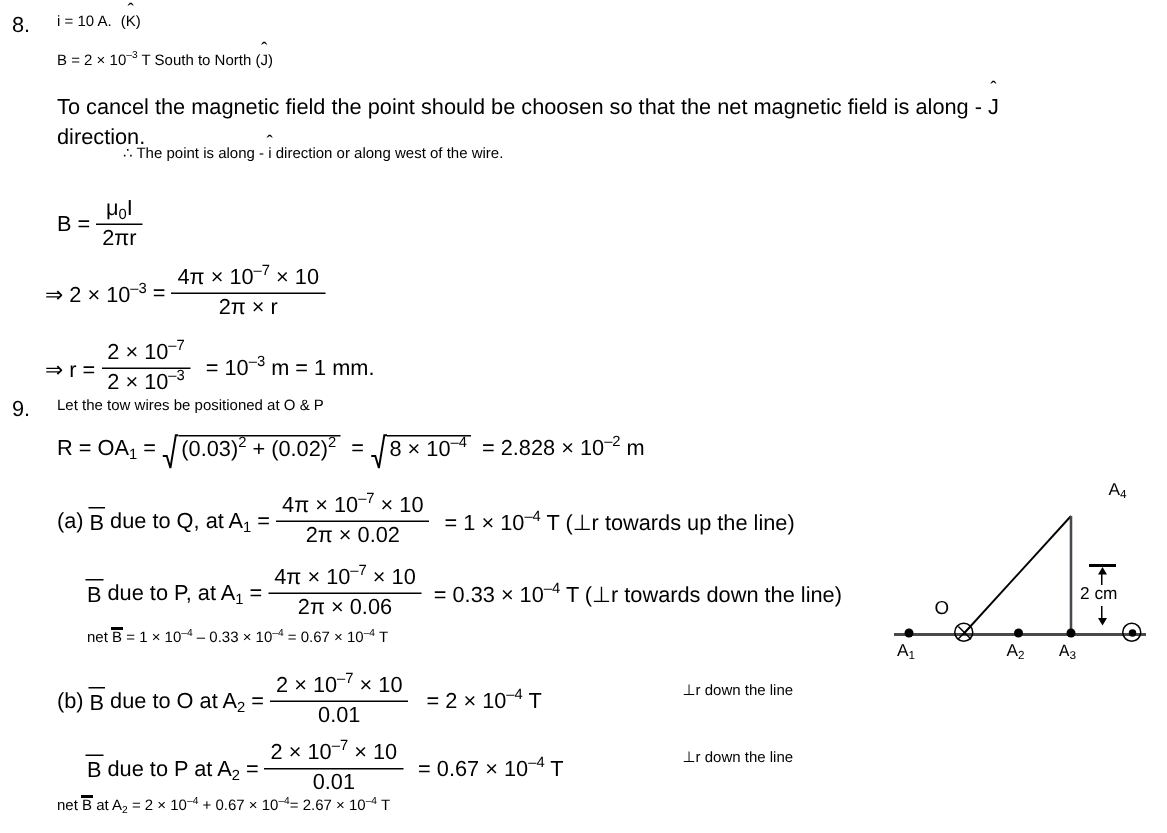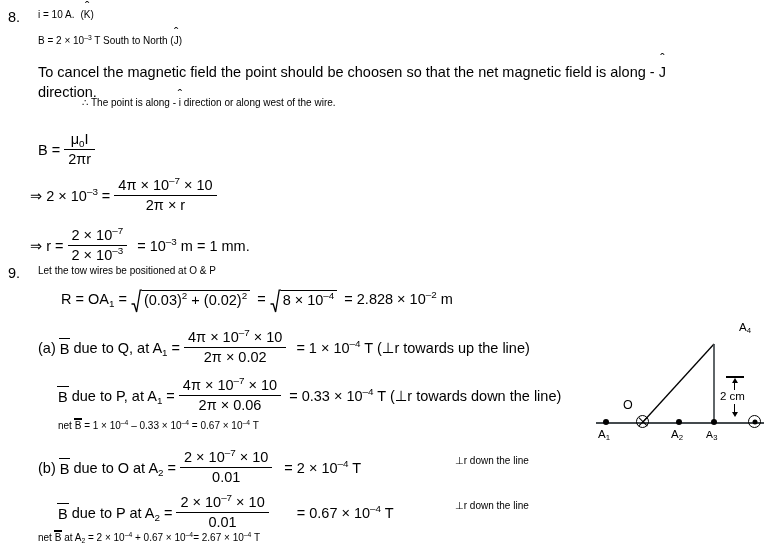--- a/index.html
+++ b/index.html
@@ -227,21 +227,21 @@
       <span class="num"><span>2 × 10</span><sup>–7</sup></span>
       <span class="den"><span>2 × 10</span><sup>–3</sup></span>
     </span>
     <span style="margin-left:6px"><span>= 10</span><sup>–3</sup><span> m = 1 mm.</span></span>
   </div>
 
   <div class="abs qnum" style="left:8px; top:266px;">9.</div>
 
   <div class="abs line" style="left:38px; top:266px;">Let the tow wires be positioned at O &amp; P</div>
 
-  <div class="abs eqrow" style="left:38px; top:290px;margin-left:23px;">
+  <div class="abs eqrow" style="left:38px; top:290px;">
     <span><span>R = OA</span><sub>1</sub></span>
     <span>=</span>
     <span class="sqrt">
       <svg class="rad" viewBox="0 0 11 24" preserveAspectRatio="none">
         <path d="M0.5 15 L3.2 15 L5.6 23 L9.2 1.2 L11 1.2" stroke="#000" stroke-width="1.3" fill="none"></path>
       </svg>
       <span class="radicand"><span>(0.03)</span><sup>2</sup><span> + (0.02)</span><sup>2</sup></span>
     </span>
     <span style="margin-left:3px">=</span>
     <span class="sqrt">
@@ -294,21 +294,21 @@
   <div class="abs line" style="left:455px; top:456px;">⊥r down the line</div>
 
   <div class="abs eqrow" style="left:58px; top:495px;">
     <span class="vec">B</span>
     <span><span> due to P at A</span><sub>2</sub></span>
     <span>=</span>
     <span class="frac">
       <span class="num"><span>2 × 10</span><sup>–7</sup><span> × 10</span></span>
       <span class="den">0.01</span>
     </span>
-    <span style="margin-left:24px"><span>= 0.67 × 10</span><sup>–4</sup><span> T</span></span>
+    <span style="margin-left:6px"><span>= 0.67 × 10</span><sup>–4</sup><span> T</span></span>
   </div>
   <div class="abs line" style="left:455px; top:501px;">⊥r down the line</div>
 
   <div class="abs line" style="left:38px; top:532px;">
     <span>net  </span><span class="vec">B</span><span> at A</span><sub>2</sub><span> = 2 × 10</span><sup>–4</sup><span> + 0.67 × 10</span><sup>–4</sup><span>= 2.67 × 10</span><sup>–4</sup><span> T</span>
   </div>
 
   <div class="diagram" style="left:590px; top:318px; width:188px; height:125px;">
 
     <div class="dg-line" style="left:6px; top:104px; width:168px; height:2.2px;"></div>

